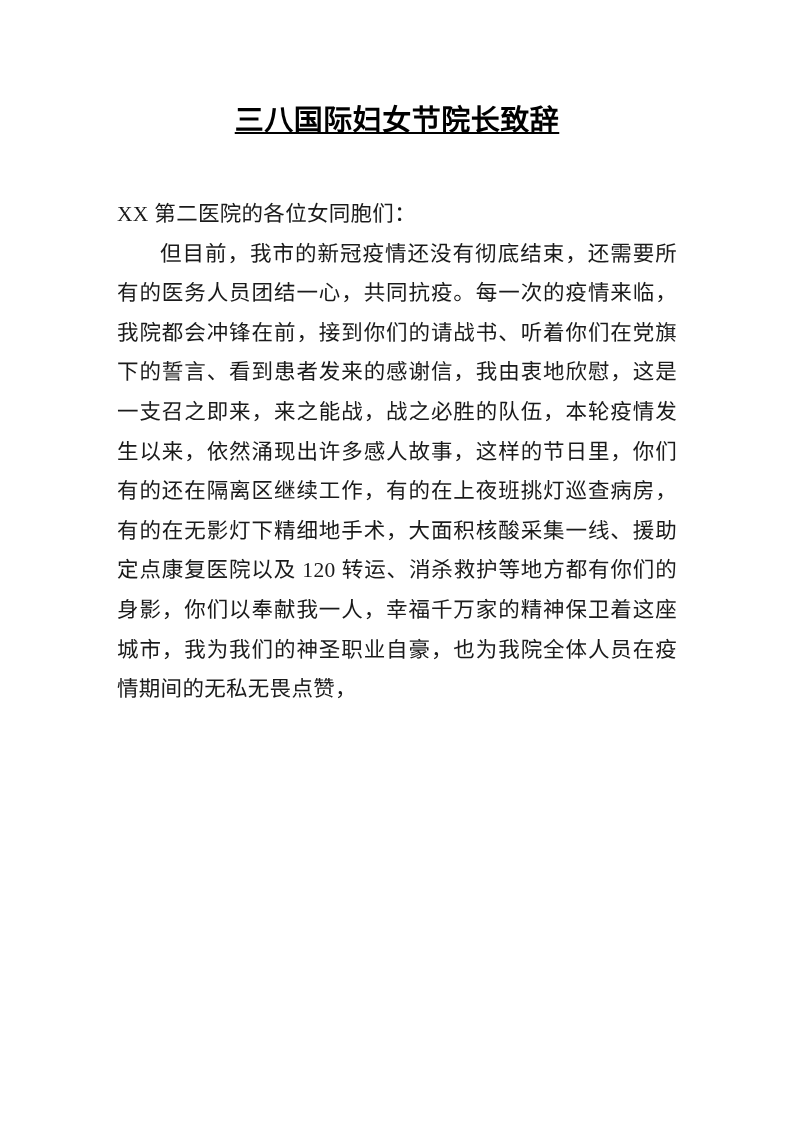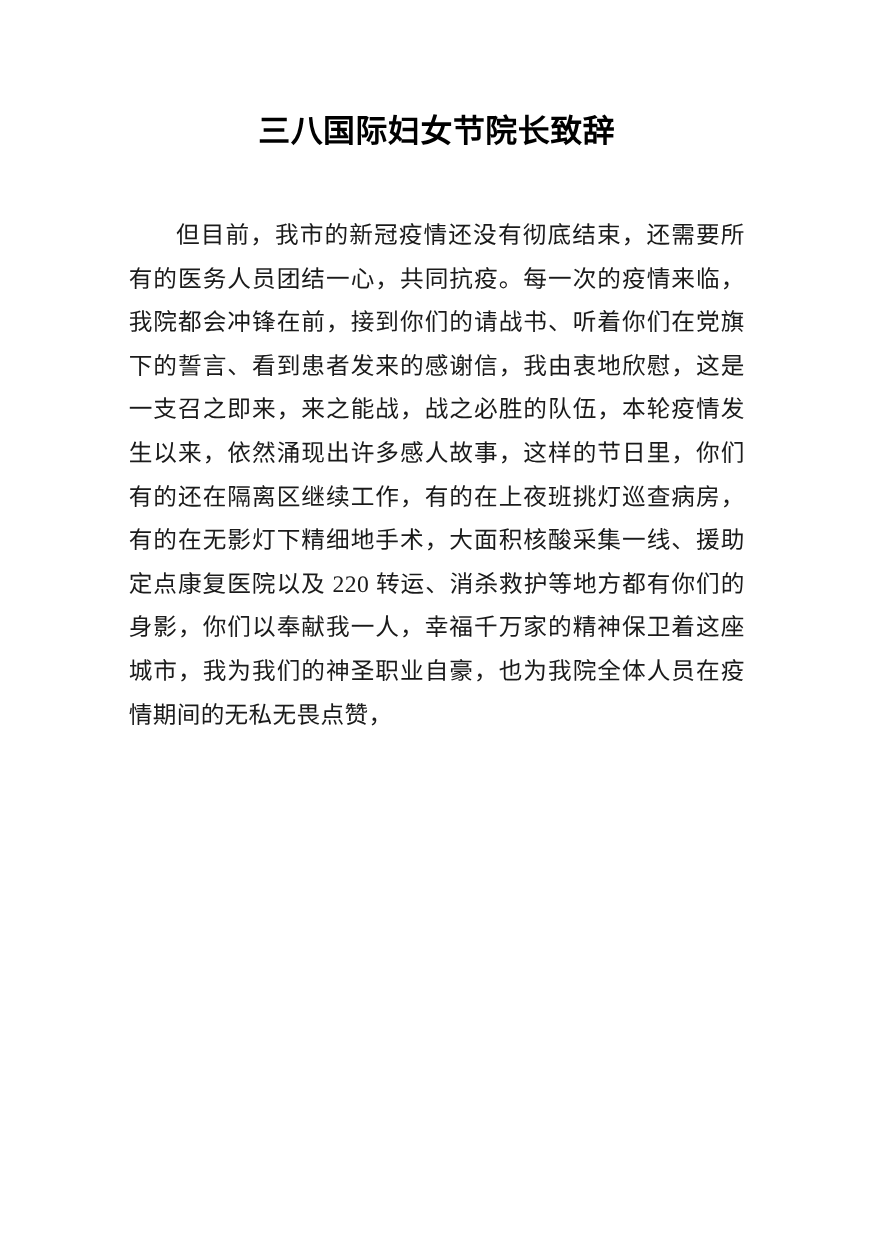--- a/index.html
+++ b/index.html
@@ -30,20 +30,21 @@
     font-family: "Liberation Serif", "DejaVu Serif", serif;
     font-weight: bold;
     font-size: 29px;
     line-height: 1;
     color: #000000;
     text-align: center;
     margin: 0;
     padding-top: 106px;
     letter-spacing: 0.5px;
     white-space: nowrap;
+    text-decoration: underline;
   }
 
   .title-spacer {
     height: 60px;
   }
 
   .para {
     font-family: "Liberation Serif", "DejaVu Serif", serif;
     font-size: 21.5px;
     line-height: 39.6px;
@@ -67,20 +68,21 @@
 <body>
 
 <div class="page">
 
   <div class="doc-body">
 
     <h1 class="doc-title">三八国际妇女节院长致辞</h1>
 
     <div class="title-spacer"></div>
 
+    <p class="para salutation">XX 第二医院的各位女同胞们：</p>
 
 
 
-    <p class="para indent">但目前，我市的新冠疫情还没有彻底结束，还需要所有的医务人员团结一心，共同抗疫。每一次的疫情来临，我院都会冲锋在前，接到你们的请战书、听着你们在党旗下的誓言、看到患者发来的感谢信，我由衷地欣慰，这是一支召之即来，来之能战，战之必胜的队伍，本轮疫情发生以来，依然涌现出许多感人故事，这样的节日里，你们有的还在隔离区继续工作，有的在上夜班挑灯巡查病房，有的在无影灯下精细地手术，大面积核酸采集一线、援助定点康复医院以及 220 转运、消杀救护等地方都有你们的身影，你们以奉献我一人，幸福千万家的精神保卫着这座城市，我为我们的神圣职业自豪，也为我院全体人员在疫情期间的无私无畏点赞，</p>
+    <p class="para indent">但目前，我市的新冠疫情还没有彻底结束，还需要所有的医务人员团结一心，共同抗疫。每一次的疫情来临，我院都会冲锋在前，接到你们的请战书、听着你们在党旗下的誓言、看到患者发来的感谢信，我由衷地欣慰，这是一支召之即来，来之能战，战之必胜的队伍，本轮疫情发生以来，依然涌现出许多感人故事，这样的节日里，你们有的还在隔离区继续工作，有的在上夜班挑灯巡查病房，有的在无影灯下精细地手术，大面积核酸采集一线、援助定点康复医院以及 120 转运、消杀救护等地方都有你们的身影，你们以奉献我一人，幸福千万家的精神保卫着这座城市，我为我们的神圣职业自豪，也为我院全体人员在疫情期间的无私无畏点赞，</p>
 
   </div>
 
 </div>
 
 </body></html>

